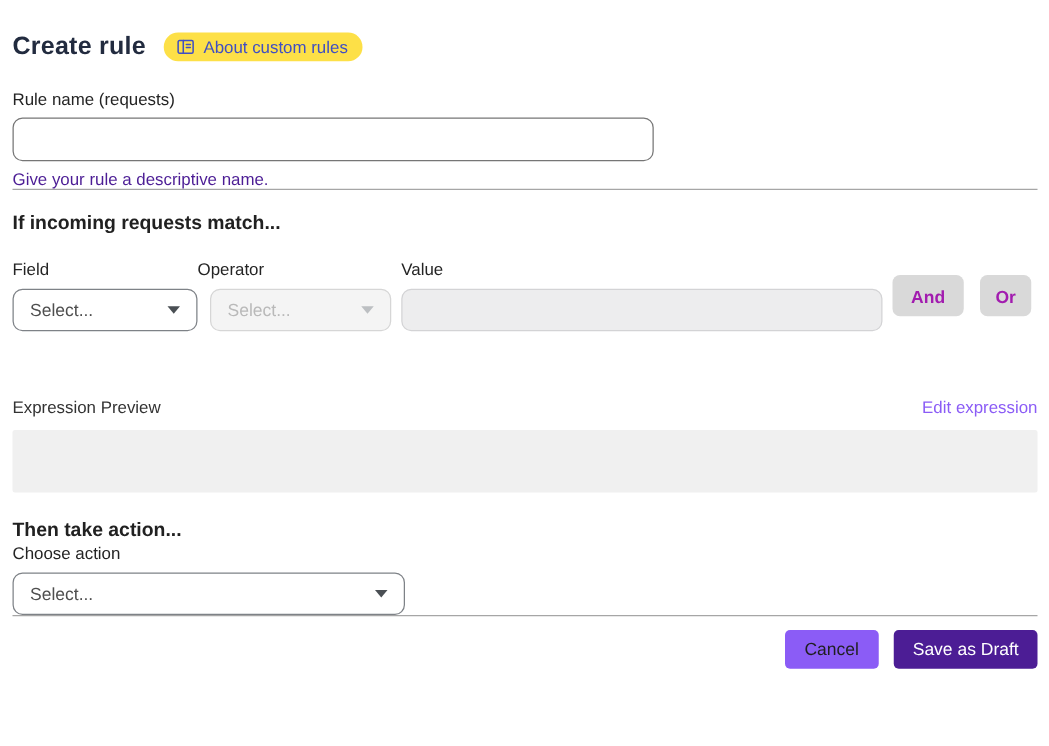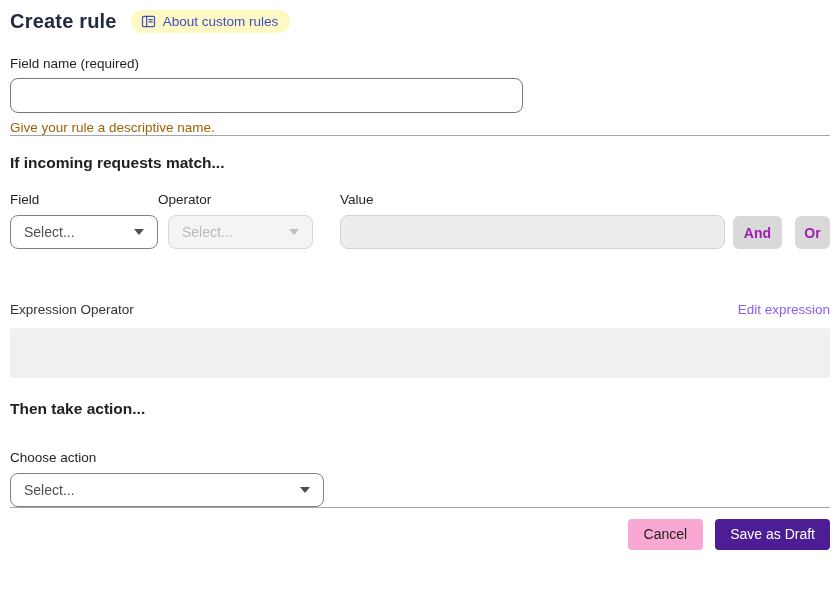--- a/index.html
+++ b/index.html
@@ -2,53 +2,53 @@
 <html><head>
 <meta charset="utf-8">
 <style>
   * { box-sizing: border-box; margin: 0; padding: 0; }
   html, body { width: 839px; height: 597px; background: #ffffff; }
   body {
     font-family: "Liberation Sans", "DejaVu Sans", sans-serif;
     font-size: 13.5px;
     color: #222222;
   }
-  .page { width: 839px; height: 597px; padding: 8px 9px 0 10px; position: relative; }
+  .page { width: 839px; height: 597px; padding: 24px 9px 0 10px; position: relative; }
 
   
   .header { display: flex; align-items: center; gap: 14px; height: 27px; }
   .page-title { font-size: 20px; font-weight: 700; color: #222b3f; letter-spacing: .2px; }
   .badge {
     display: inline-flex; align-items: center; gap: 7px;
-    background: #fef9c3; color: #3f4ec4;
+    background: #fde047; color: #3f4ec4;
     border-radius: 12px; padding: 4px 12px 4px 10px;
     font-size: 13.5px; text-decoration: none; cursor: pointer; line-height: 1;
   }
   .badge svg { display: block; }
 
   
   .rule-name-group { margin-top: 21px; }
   .field-label { display: block; font-size: 13.5px; color: #242424; line-height: 15px; }
   .text-input {
     display: block; margin-top: 7px;
     width: 513px; height: 35px;
     border: 1px solid #767676; border-radius: 8px;
     font-family: inherit; font-size: 14px; padding: 0 10px;
     background: #fff; outline: none;
   }
-  .helper { margin-top: 7px; font-size: 13.5px; color: #a16207; }
+  .helper { margin-top: 7px; font-size: 13.5px; color: #4c1d95; }
 
   hr.divider { border: none; border-top: 1.5px solid #a6a6a6; margin: 0; }
   .divider-1 { margin-top: 23px; }
 
   
   .section-title { font-size: 15.5px; font-weight: 700; color: #212121; }
   .match-title { margin-top: 18px; }
 
-  .controls-row { display: flex; align-items: flex-end; margin-top: 20px; }
+  .controls-row { display: flex; align-items: center; margin-top: 20px; }
   .control { display: flex; flex-direction: column; }
   .control .field-label { margin-bottom: 8px; }
 
   .select {
     display: flex; align-items: center; justify-content: space-between;
     height: 34px; padding: 0 13px;
     border: 1px solid #7e8287; border-radius: 8px;
     background: #ffffff; cursor: pointer;
   }
   .select-value { color: #4f4f4f; font-size: 14px; }
@@ -56,21 +56,21 @@
     width: 0; height: 0;
     border-left: 5px solid transparent; border-right: 5px solid transparent;
     border-top: 6px solid #4a4f54;
   }
   .select.disabled { background: #f4f4f4; border-color: #d6d6d6; cursor: default; }
   .select.disabled .select-value { color: #b9b9b9; }
   .select.disabled .caret { border-top-color: #bcbfc2; }
 
   .w-field { width: 148px; }
   .w-operator { width: 145px; margin-left: 10px; }
-  .w-value { width: 385px; margin-left: 27px; }
+  .w-value { width: 385px; margin-left: 8px; }
   .value-input {
     height: 34px; width: 385px;
     background: #ededee; border: 1px solid #d3d3d5; border-radius: 8px;
     font-family: inherit; font-size: 14px; padding: 0 10px; color: #555;
   }
   .btn-andor {
     height: 33px; border: none; border-radius: 6px;
     background: #d9d9d9; color: #a21caf;
     font-family: inherit; font-size: 14px; cursor: pointer; font-weight: bold;
   }
@@ -82,33 +82,33 @@
   .expr-label { color: #333333; font-size: 13.5px; }
   .link { color: #8b5cf6; font-size: 13.5px; text-decoration: none; cursor: pointer; }
   .expr-box {
     margin-top: 11px; height: 50px; width: 820px;
     background: #f0f0f0; border-radius: 2px;
     padding: 8px 10px; font-size: 13px; color: #333;
   }
 
   
   .action-title { margin-top: 22px; }
-  .choose-label { margin-top: 32px; }
+  .choose-label { margin-top: 1px; }
   .action-select { width: 314px; margin-top: 8px; }
 
   .divider-2 { margin-top: 37px; }
 
   
   .footer { display: flex; justify-content: flex-end; align-items: center; gap: 12px; margin-top: 11px; }
   .btn {
     height: 31px; border: none; border-radius: 4px;
     font-family: inherit; font-size: 14px; cursor: pointer;
     padding: 0 14px; line-height: 31px;
   }
-  .btn-cancel { background: #f9a8d4; color: #1f1f1f; padding: 0 16px; }
+  .btn-cancel { background: #8b5cf6; color: #1f1f1f; padding: 0 16px; }
   .btn-primary { background: #4c1d95; color: #ffffff; }
   .btn-save { padding: 0 15px; }
   .btn-deploy { padding: 0 13px; }
 </style>
 </head>
 <body>
 
 <div class="page">
 
   <div class="header">
@@ -120,21 +120,21 @@
           <line x1="6" y1="2.6" x2="6" y2="13.4"></line>
           <line x1="8.6" y1="6" x2="12" y2="6"></line>
           <line x1="8.6" y1="8.5" x2="12" y2="8.5"></line>
         </svg>
       </span>
       <span>About custom rules</span>
     </a>
   </div>
 
   <div class="rule-name-group">
-    <label class="field-label">Field name (required)</label>
+    <label class="field-label">Rule name (requests)</label>
     <input class="text-input" type="text" value="" style="">
     <div class="helper">Give your rule a descriptive name.</div>
   </div>
 
   <hr class="divider divider-1">
 
   <h2 class="section-title match-title">If incoming requests match...</h2>
 
   <div class="controls-row">
     <div class="control">
@@ -156,21 +156,21 @@
     <div class="control w-value">
       <label class="field-label">Value</label>
       <input class="value-input" type="text" disabled="" value="" style="">
     </div>
 
     <button class="btn-andor btn-and">And</button>
     <button class="btn-andor btn-or">Or</button>
   </div>
 
   <div class="expr-header">
-    <span class="expr-label">Expression Operator</span>
+    <span class="expr-label">Expression Preview</span>
     <a class="link">Edit expression</a>
   </div>
   <div class="expr-box"></div>
 
   <h2 class="section-title action-title">Then take action...</h2>
   <label class="field-label choose-label">Choose action</label>
   <div class="select action-select">
     <span class="select-value">Select...</span>
     <span class="caret"></span>
   </div>

